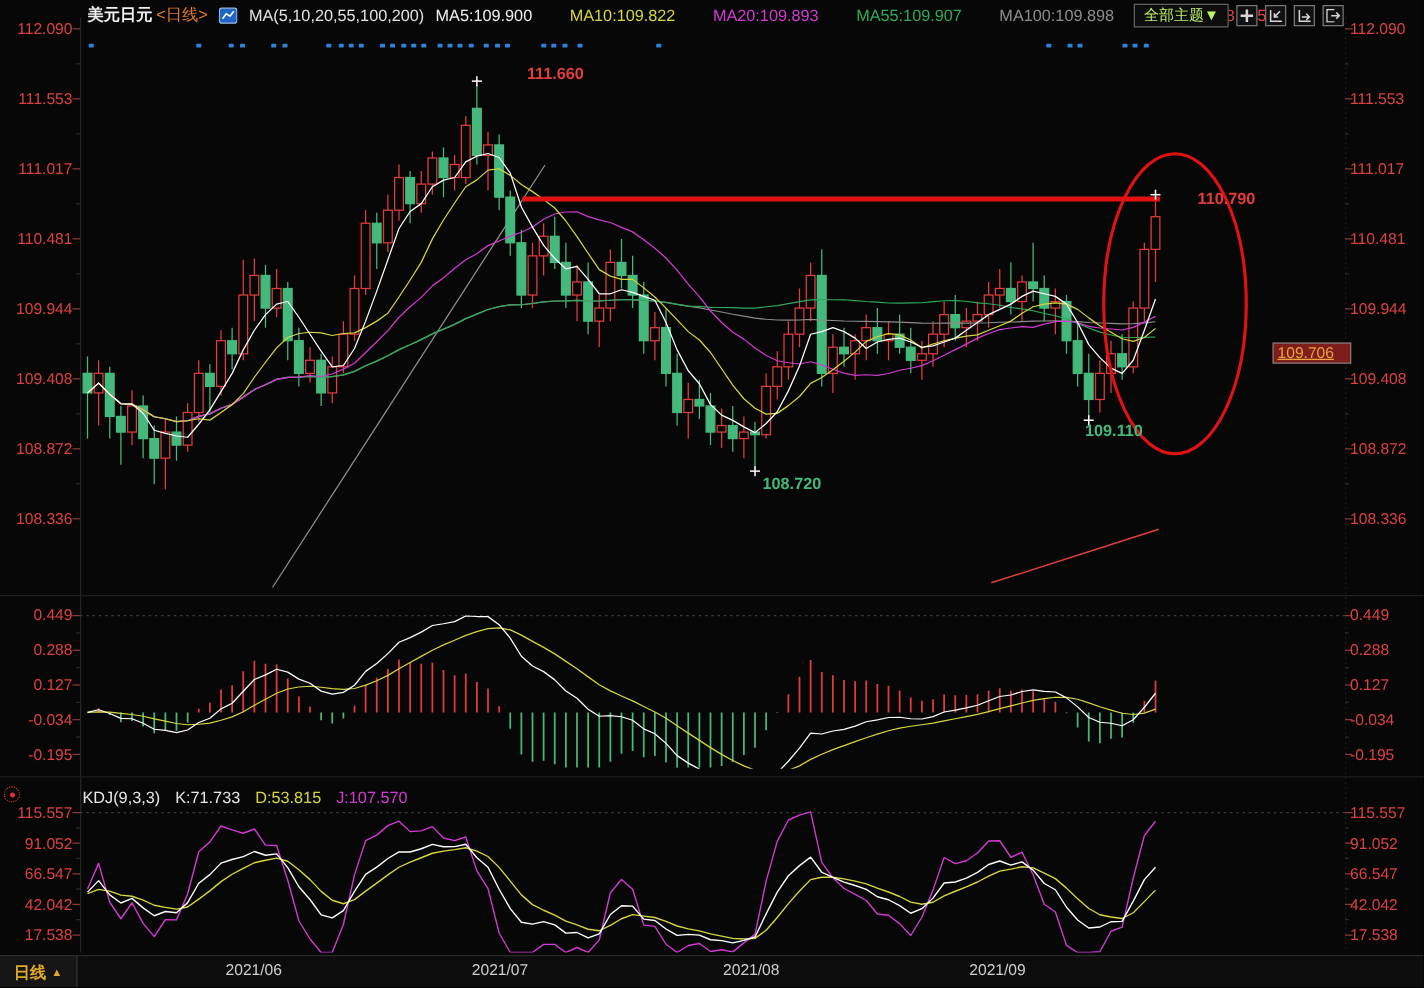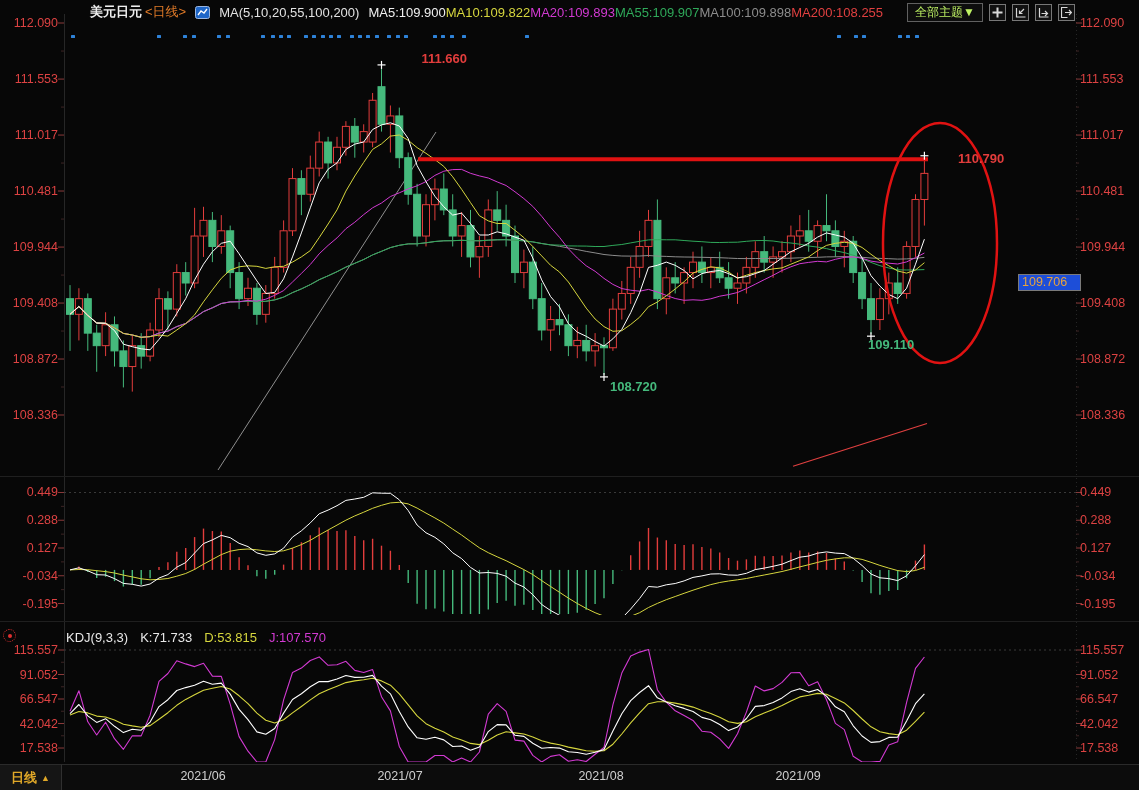--- a/index.html
+++ b/index.html
@@ -1,32 +1,32 @@
 <!DOCTYPE html>
 <html><head>
 <meta charset="utf-8">
 <style>
   html,body{margin:0;padding:0;background:#000;}
   #app{position:relative;width:1139px;height:790px;background:#070707;overflow:hidden;
        font-family:"Liberation Sans","DejaVu Sans",sans-serif;color:#ccc;}
   .hdr{position:absolute;left:0;top:0;width:1139px;height:24px;display:flex;align-items:center;
-       gap:9px;padding-left:90px;box-sizing:border-box;font-size:13px;white-space:nowrap;}
+       gap:9px;padding-left:70px;box-sizing:border-box;font-size:13px;white-space:nowrap;}
   .sym{color:#efefef;font-weight:bold;}
   .ptag{color:#e07a28;}
   .chart-ico{width:15px;height:15px;display:inline-block;}
   .macfg{color:#e2e2e2;}
-  #ma-values{display:flex;gap:0;}
+  #ma-values{display:flex;gap:30px;}
   .rightctl{position:absolute;top:3px;right:64px;display:flex;align-items:center;gap:6px;}
   .theme-btn{border:1px solid #606060;color:#bef264;font-size:12px;padding:1px 7px;height:15px;
              line-height:15px;background:#0d0d0d;cursor:pointer;}
   .tbtn{width:15px;height:15px;border:1px solid #777;background:#111;display:flex;
         align-items:center;justify-content:center;cursor:pointer;}
   .panel-hdr{position:absolute;left:66px;display:flex;gap:12px;font-size:13px;white-space:nowrap;}
   .xh-price{position:absolute;left:1018px;width:58px;height:15px;border:1px solid #7a7a7a;
-            background:#1d4ed8;color:#e8a33d;font-size:12.5px;line-height:15px;padding-left:3px;}
+            background:#7f1d1d;color:#e8a33d;font-size:12.5px;line-height:15px;padding-left:3px;text-decoration:underline;}
   .bbar{position:absolute;left:0;top:764px;width:1139px;height:26px;background:#0c0c0c;
         border-top:1px solid #2a2a2a;box-sizing:border-box;}
   .period-cell{position:absolute;left:0;top:764px;width:62px;height:26px;background:#151515;
         border-top:1px solid #2a2a2a;border-right:1px solid #303030;box-sizing:border-box;
         display:flex;align-items:center;justify-content:center;gap:4px;cursor:pointer;}
   .period-cell .p{color:#e0a828;font-weight:bold;font-size:13px;}
   .period-cell .a{color:#e0a828;font-size:9px;}
   .xh-date{position:absolute;left:466px;top:807px;width:112px;height:19px;border:1px solid #6b5a26;
            background:#120d04;color:#e8a33d;font-size:12.5px;line-height:19px;text-align:center;font-style:italic;}
   .kdj-target{position:absolute;left:3px;top:629px;width:11px;height:11px;border:1px dotted #e03030;

